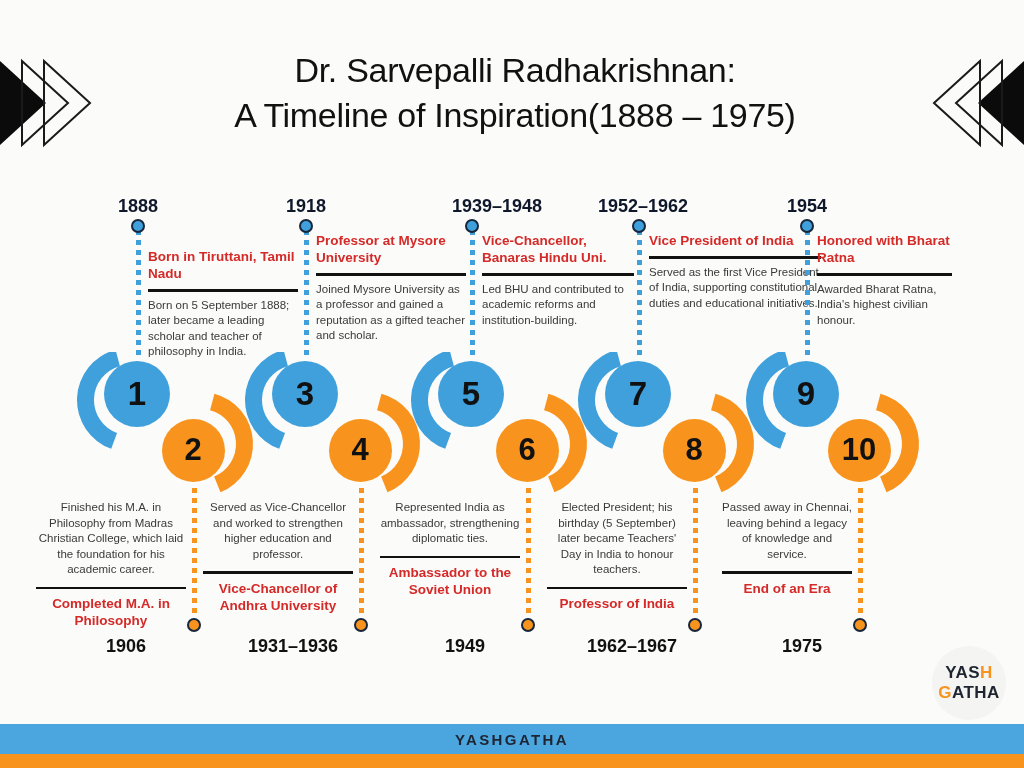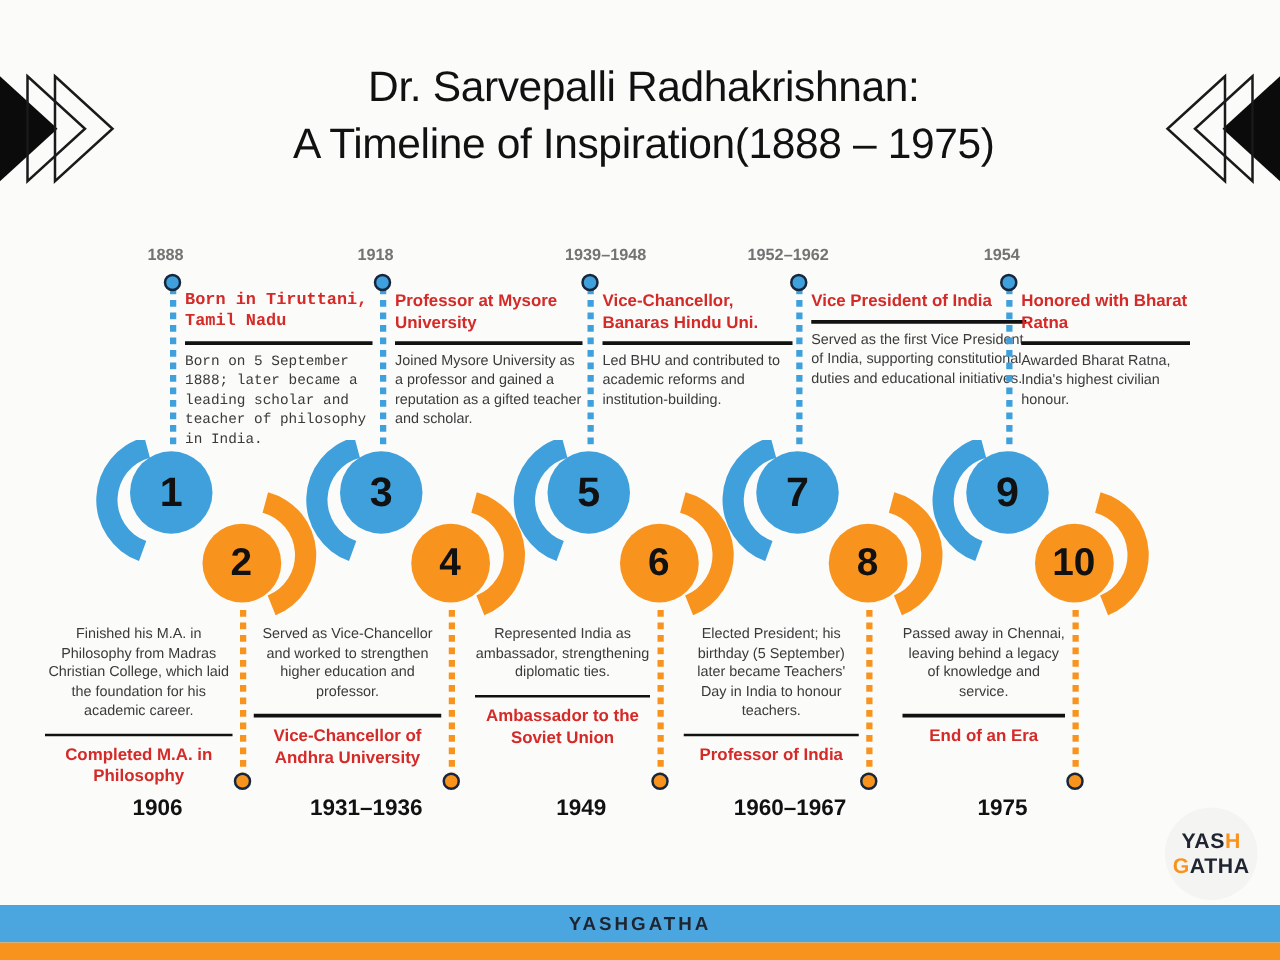--- a/index.html
+++ b/index.html
@@ -34,21 +34,21 @@
     display: flex; align-items: center; justify-content: center;
     color: #111; font-weight: bold;
   }
   .circ-blue { background: #3FA0DC; width: 66px; height: 66px; font-size: 33px; }
   .circ-orange { background: #F8941D; width: 63px; height: 63px; font-size: 31px; }
 
   
   .top-item { position: absolute; }
   .yr-top {
     position: absolute; top: 0; left: 0;
-    font-size: 13px; font-weight: bold; color: #737373; white-space: nowrap;
+    font-size: 18px; font-weight: bold; color: #0f172a; white-space: nowrap;
   }
   .dot {
     position: absolute; width: 14px; height: 14px; border-radius: 50%;
     border: 2.5px solid #17263b; box-sizing: border-box;
   }
   .dot-blue { background: #3FA0DC; }
   .dot-orange { background: #F8941D; }
   .dline { position: absolute; width: 5px; }
   .dline-blue {
     background-image: linear-gradient(#3FA0DC 55%, rgba(0,0,0,0) 0%);
@@ -152,21 +152,21 @@
   </div>
   <div class="footer-blue">
     <span>YASHGATHA</span>
   </div>
   <div class="footer-orange"></div>
 
 <div class="top-item" style="left: 0px; top: 0px;">
       <div class="yr-top" style="left: 118px; top: 196px;">1888</div>
       <div class="dline dline-blue" style="left: 136px; top: 230px; height: 128px;"></div>
       <div class="dot dot-blue" style="left: 131px; top: 219px;"></div>
-      <div class="card-top" style="left: 148px; top: 232px; width: 150px; font-family: Liberation Mono, monospace;">
+      <div class="card-top" style="left: 148px; top: 248px; width: 150px;">
         <div class="hl">Born in Tiruttani, Tamil Nadu</div>
         <div class="rule"></div>
         <div class="body">Born on 5 September 1888; later became a leading scholar and teacher of philosophy in India.</div>
       </div>
     </div>
     <div class="top-item" style="left: 0px; top: 0px;">
       <div class="yr-top" style="left: 286px; top: 196px;">1918</div>
       <div class="dline dline-blue" style="left: 304px; top: 230px; height: 128px;"></div>
       <div class="dot dot-blue" style="left: 299px; top: 219px;"></div>
       <div class="card-top" style="left: 316px; top: 232px; width: 150px;">
@@ -231,21 +231,21 @@
       <div class="yr-bot" style="left: 380px; width: 170px; top: 636px; text-align: center;">1949</div>
       <div class="card-bot" style="left: 380px; top: 500px; width: 140px;">
         <div class="body">Represented India as ambassador, strengthening diplomatic ties.</div>
         <div class="rule" style="margin-top: 9px;"></div>
         <div class="hl">Ambassador to the Soviet Union</div>
       </div>
     </div>
     <div class="bot-item" style="left: 0px; top: 0px;">
       <div class="dline dline-orange" style="left: 693px; top: 488px; height: 130px;"></div>
       <div class="dot dot-orange" style="left: 688px; top: 618px;"></div>
-      <div class="yr-bot" style="left: 547px; width: 170px; top: 636px; text-align: center;">1960–1967</div>
+      <div class="yr-bot" style="left: 547px; width: 170px; top: 636px; text-align: center;">1962–1967</div>
       <div class="card-bot" style="left: 547px; top: 500px; width: 140px;">
         <div class="body">Elected President; his birthday (5 September) later became Teachers' Day in India to honour teachers.</div>
         <div class="rule" style="margin-top: 9px;"></div>
         <div class="hl">Professor of India</div>
       </div>
     </div>
     <div class="bot-item" style="left: 0px; top: 0px;">
       <div class="dline dline-orange" style="left: 858px; top: 488px; height: 130px;"></div>
       <div class="dot dot-orange" style="left: 853px; top: 618px;"></div>
       <div class="yr-bot" style="left: 722px; width: 160px; top: 636px; text-align: center;">1975</div>

